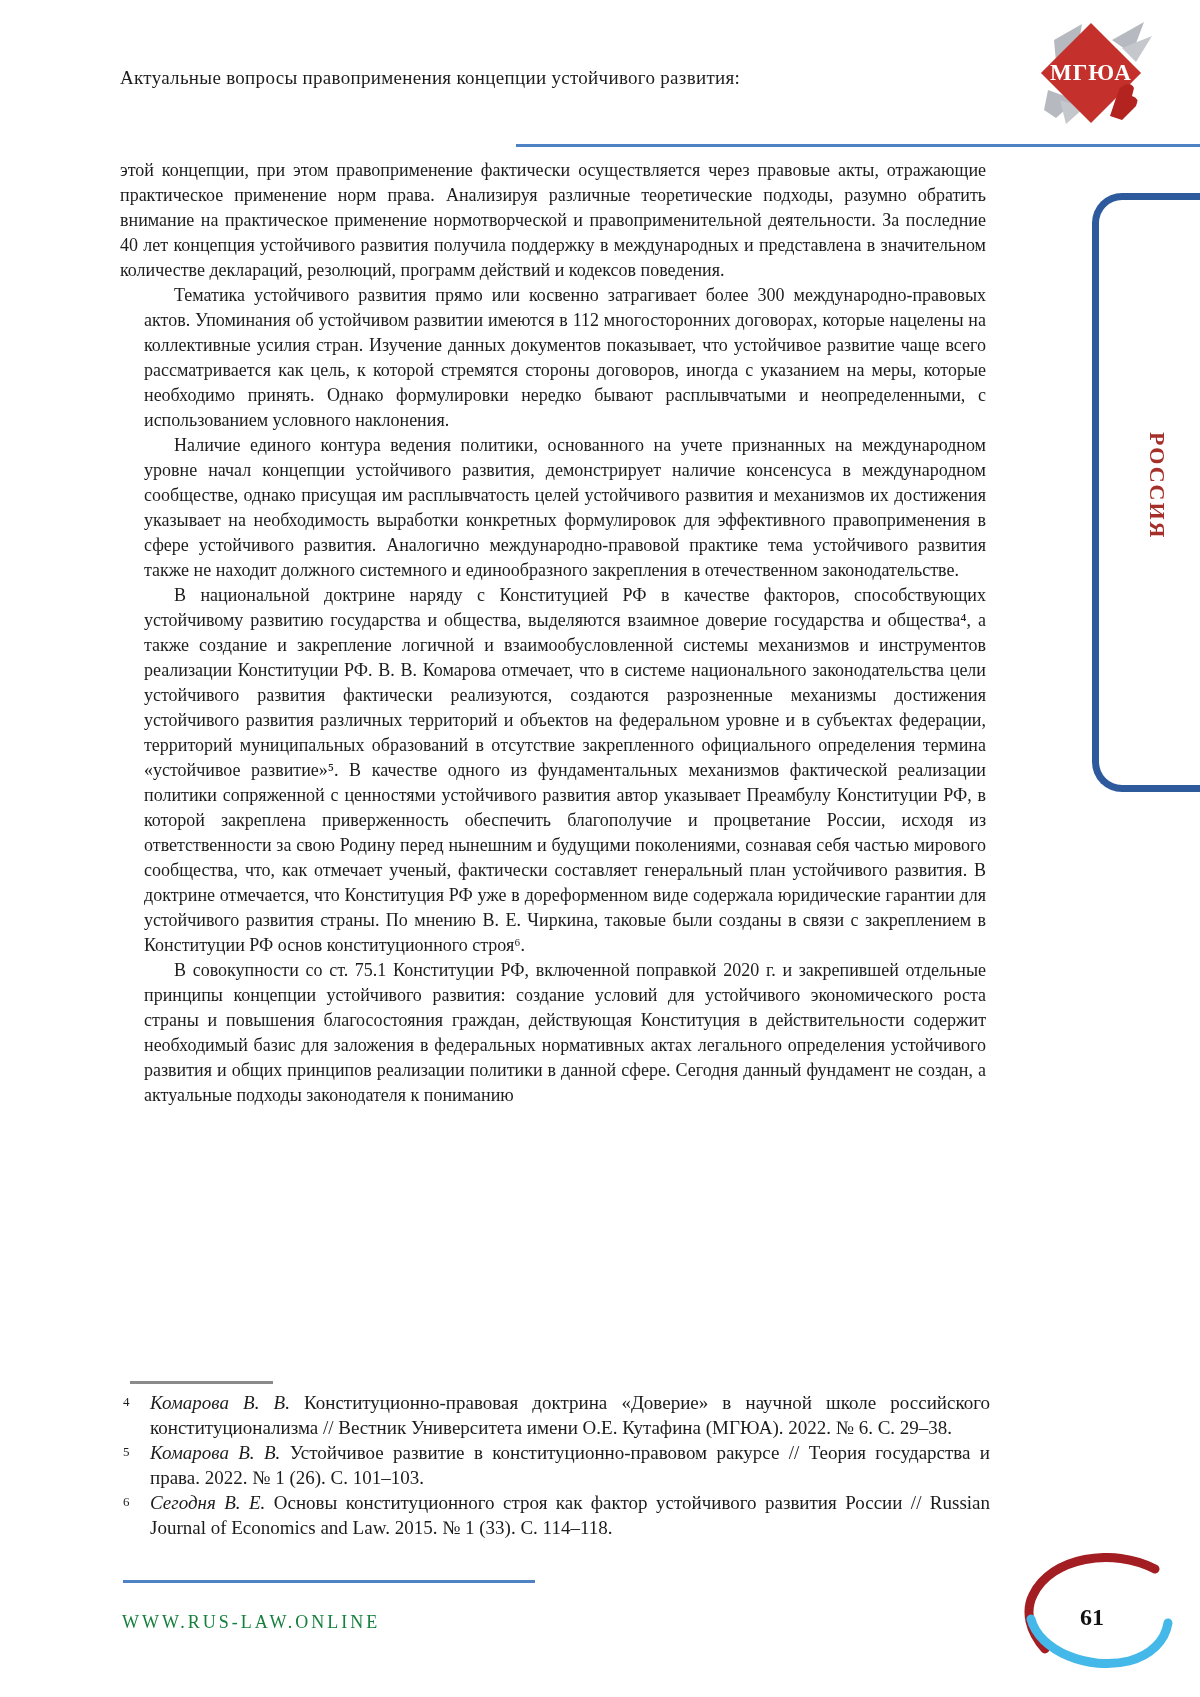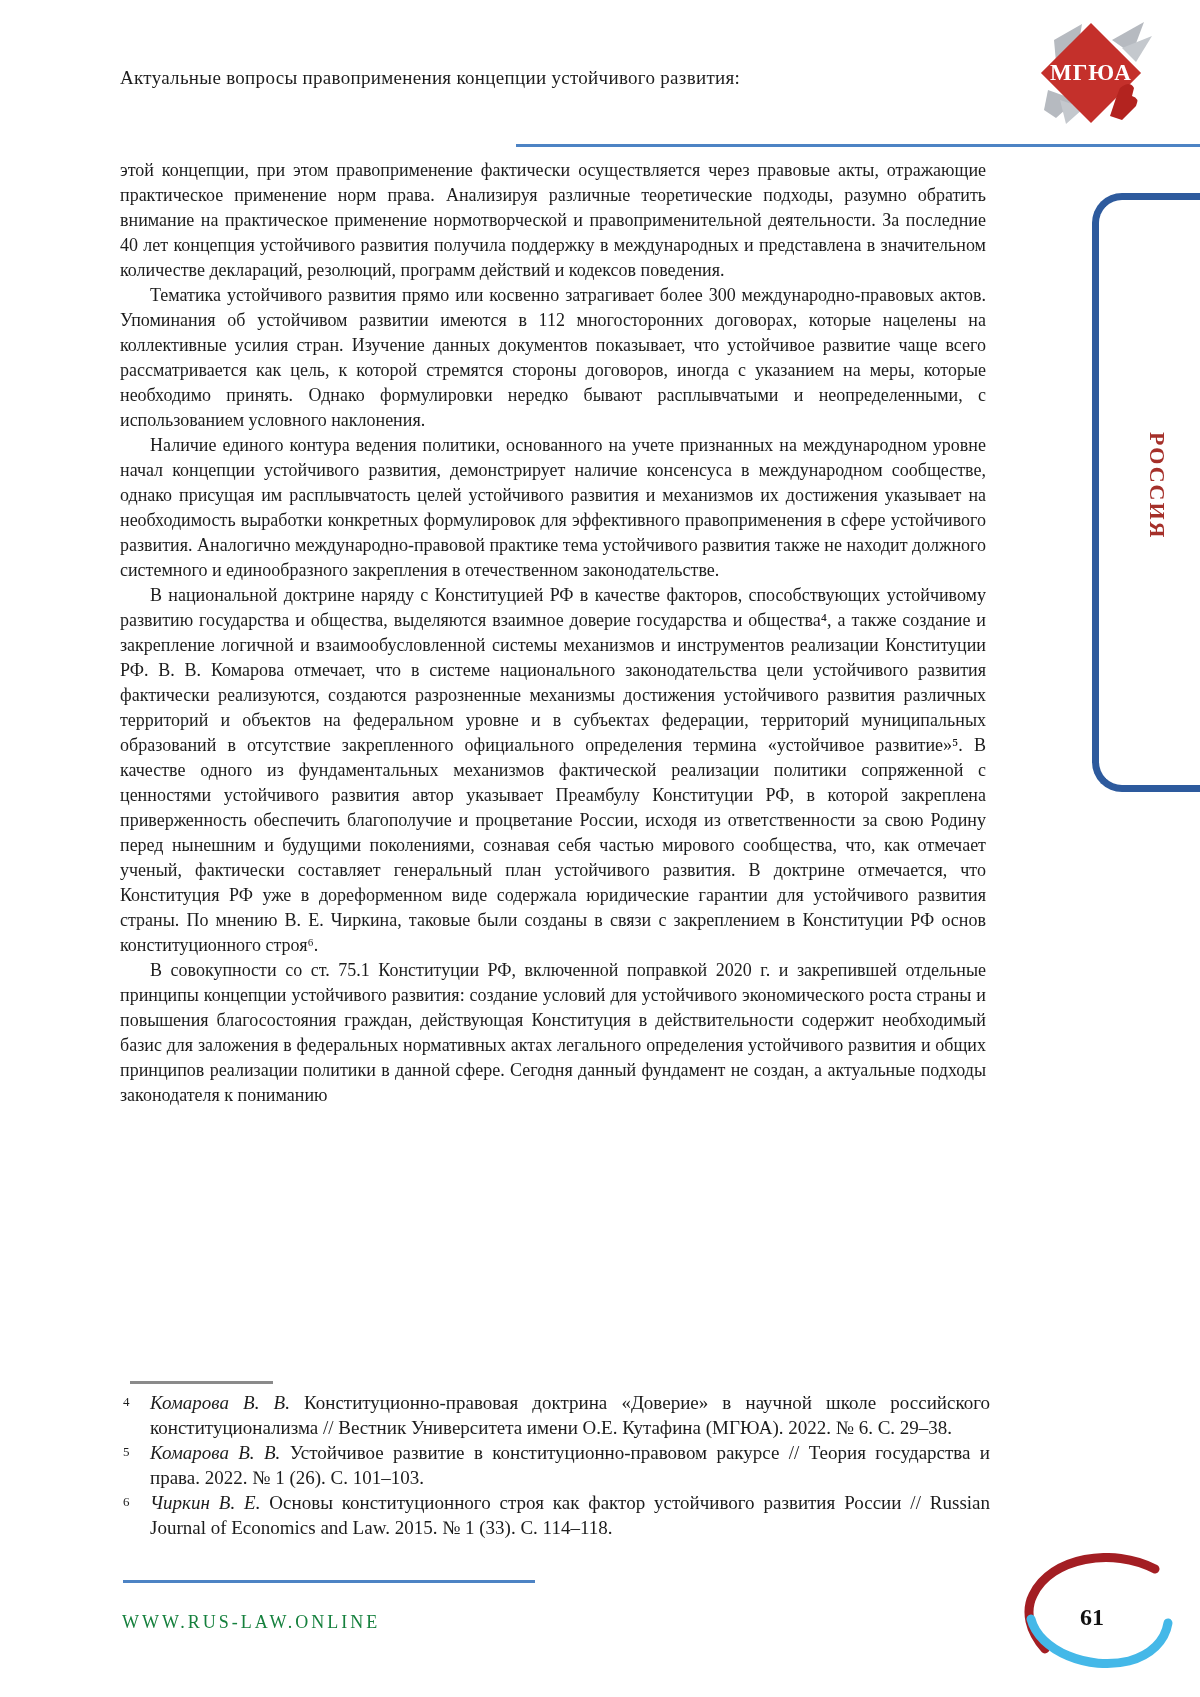--- a/index.html
+++ b/index.html
@@ -34,21 +34,21 @@
     writing-mode:vertical-rl;
     font-size:22px;font-weight:bold;color:#a5302a;letter-spacing:2px;
   }
 
   
   .article{
     left:120px;top:158px;width:866px;height:1215px;overflow:hidden;
     font-size:18px;line-height:25px;text-align:justify;
   }
   .article p{margin:0;}
-  .article p.indent{text-indent:30px;}
+  .article p.indent{text-indent:30px;margin-left:24px;}
 
   
   .footnote-rule{left:130px;top:1381px;width:143px;height:3px;background:#8a8a8a;}
   .footnotes{left:120px;top:1390px;width:870px;font-size:19px;line-height:25px;}
   .footnote{position:relative;padding-left:30px;text-align:justify;margin:0;}
   .footnote .fn-marker{
     position:absolute;left:3px;top:-1px;font-size:13px;
   }
   .footnote .fn-author{font-style:italic;}
 
@@ -103,21 +103,21 @@
 <div class="abs footnote-rule"></div>
 
 <div class="abs footnotes">
   <p class="footnote">
     <sup class="fn-marker">4</sup><span class="fn-author">Комарова В. В.</span><span> Конституционно-правовая доктрина «Доверие» в научной школе российского конституционализма // Вестник Университета имени О.Е. Кутафина (МГЮА). 2022. № 6. С. 29–38.</span>
   </p>
   <p class="footnote">
     <sup class="fn-marker">5</sup><span class="fn-author">Комарова В. В.</span><span> Устойчивое развитие в конституционно-правовом ракурсе // Теория государства и права. 2022. № 1 (26). С. 101–103.</span>
   </p>
   <p class="footnote">
-    <sup class="fn-marker">6</sup><span class="fn-author">Чиркин В. Е.</span><span> Основы конституционного строя как фактор устойчивого развития России // Russian Journal of Economics and Law. 2015. № 1 (33). С. 114–118.</span>
+    <sup class="fn-marker">6</sup><span class="fn-author">Сегодня В. Е.</span><span> Основы конституционного строя как фактор устойчивого развития России // Russian Journal of Economics and Law. 2015. № 1 (33). С. 114–118.</span>
   </p>
 </div>
 
 <div class="abs footer-rule"></div>
 <div class="abs footer-site">WWW.RUS-LAW.ONLINE</div>
 
 <div class="abs page-swoosh">
   <svg width="190" height="130" viewBox="0 0 190 130">
     <path d="M160,16 C118,-6 56,4 38,42 C30,58 34,78 50,96" fill="none" stroke="#a31e23" stroke-width="9" stroke-linecap="round"></path>
     <path d="M36,66 C44,98 94,118 134,108 C156,102 170,88 173,70" fill="none" stroke="#44b8e8" stroke-width="9" stroke-linecap="round"></path>

